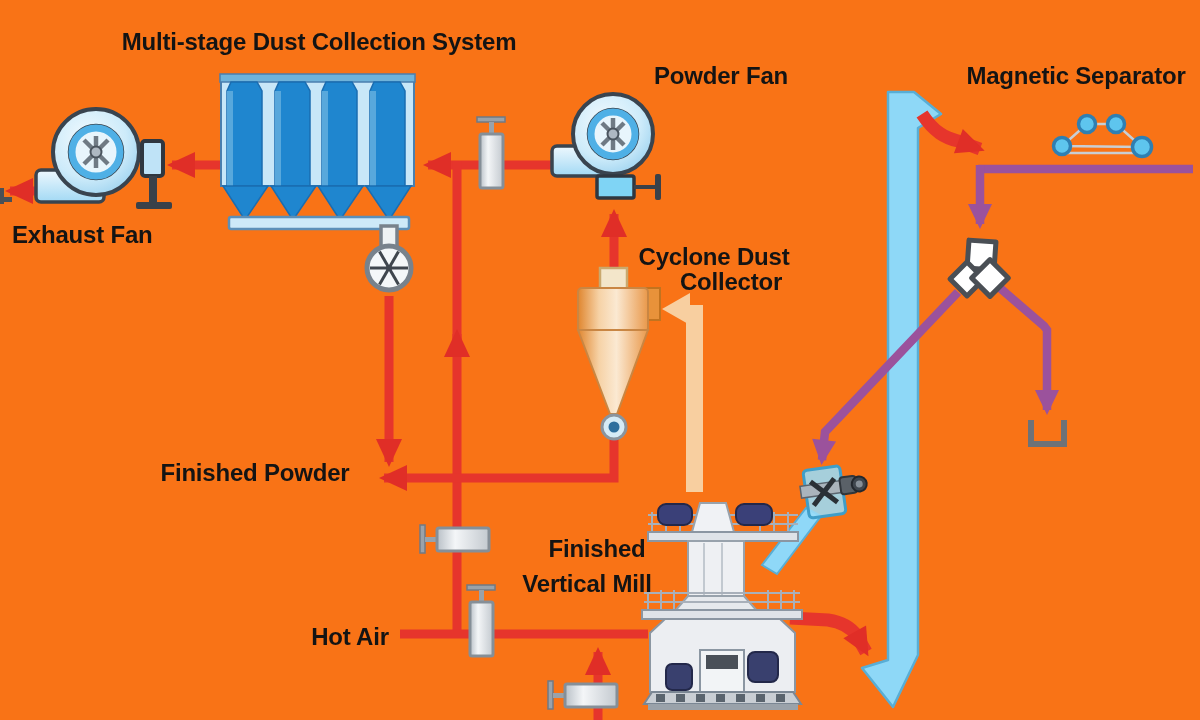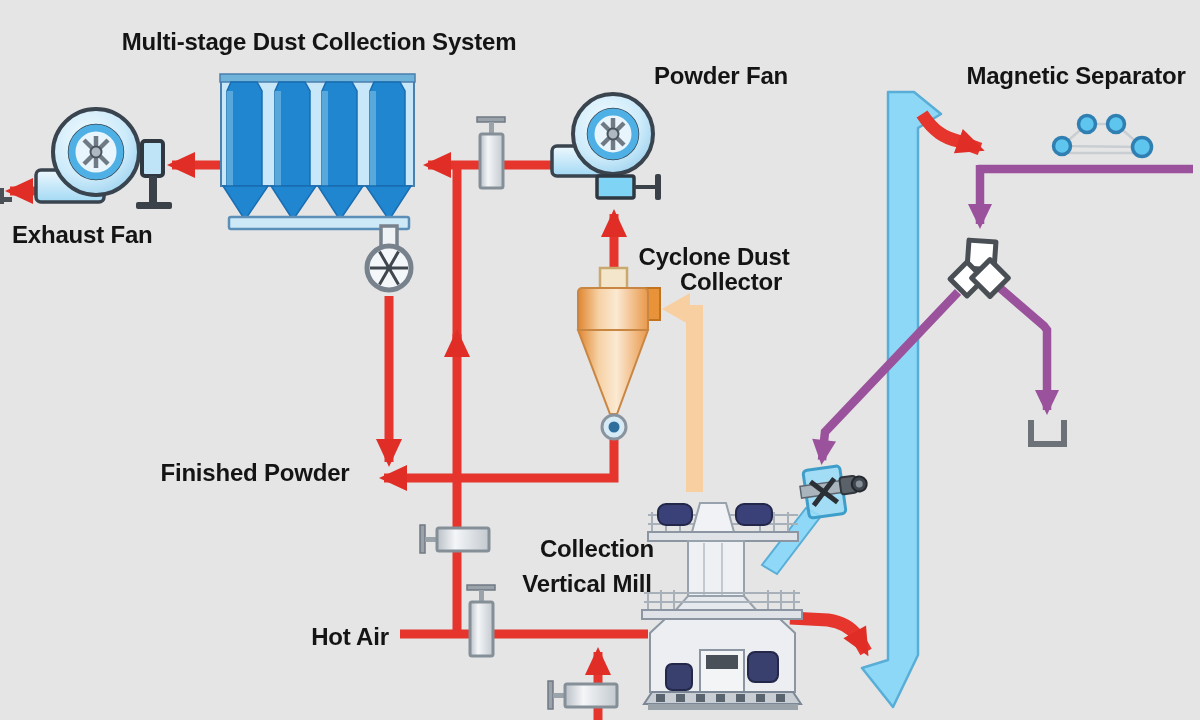--- a/index.html
+++ b/index.html
@@ -1,16 +1,16 @@
 <!DOCTYPE html>
 <html><head>
 <meta charset="utf-8">
 <style>
   html,body{margin:0;padding:0;background:#fff;}
-  #stage{position:relative;width:1200px;height:720px;background:#e5e5e5;overflow:hidden;
+  #stage{position:relative;width:1200px;height:720px;background:#f97316;overflow:hidden;
          font-family:"Liberation Sans",sans-serif;}
   #flow-svg{position:absolute;left:0;top:0;width:1200px;height:720px;}
   .lbl{position:absolute;font-weight:bold;font-size:24px;line-height:1.1;color:#141414;
        white-space:nowrap;letter-spacing:-0.2px;}
   .ctr{transform:translateX(-50%);}
 </style>
 </head>
 <body>
 
 <div id="stage">
@@ -264,16 +264,16 @@
   </g>
 </svg>
 
 <div class="lbl ctr" style="left:319px;top:29px;">Multi-stage Dust Collection System</div>
 <div class="lbl ctr" style="left:721px;top:63px;">Powder Fan</div>
 <div class="lbl ctr" style="left:1076px;top:63px;">Magnetic Separator</div>
 <div class="lbl" style="left:12px;top:222px;">Exhaust Fan</div>
 <div class="lbl ctr" style="left:714px;top:244px;">Cyclone Dust</div>
 <div class="lbl ctr" style="left:715px;top:269px;margin-left:16px;">Collector</div>
 <div class="lbl ctr" style="left:255px;top:460px;">Finished Powder</div>
-<div class="lbl ctr" style="left:597px;top:536px;">Collection</div>
+<div class="lbl ctr" style="left:597px;top:536px;">Finished</div>
 <div class="lbl ctr" style="left:587px;top:571px;">Vertical Mill</div>
 <div class="lbl ctr" style="left:350px;top:624px;">Hot Air</div>
 
 </div>
 </body></html>

